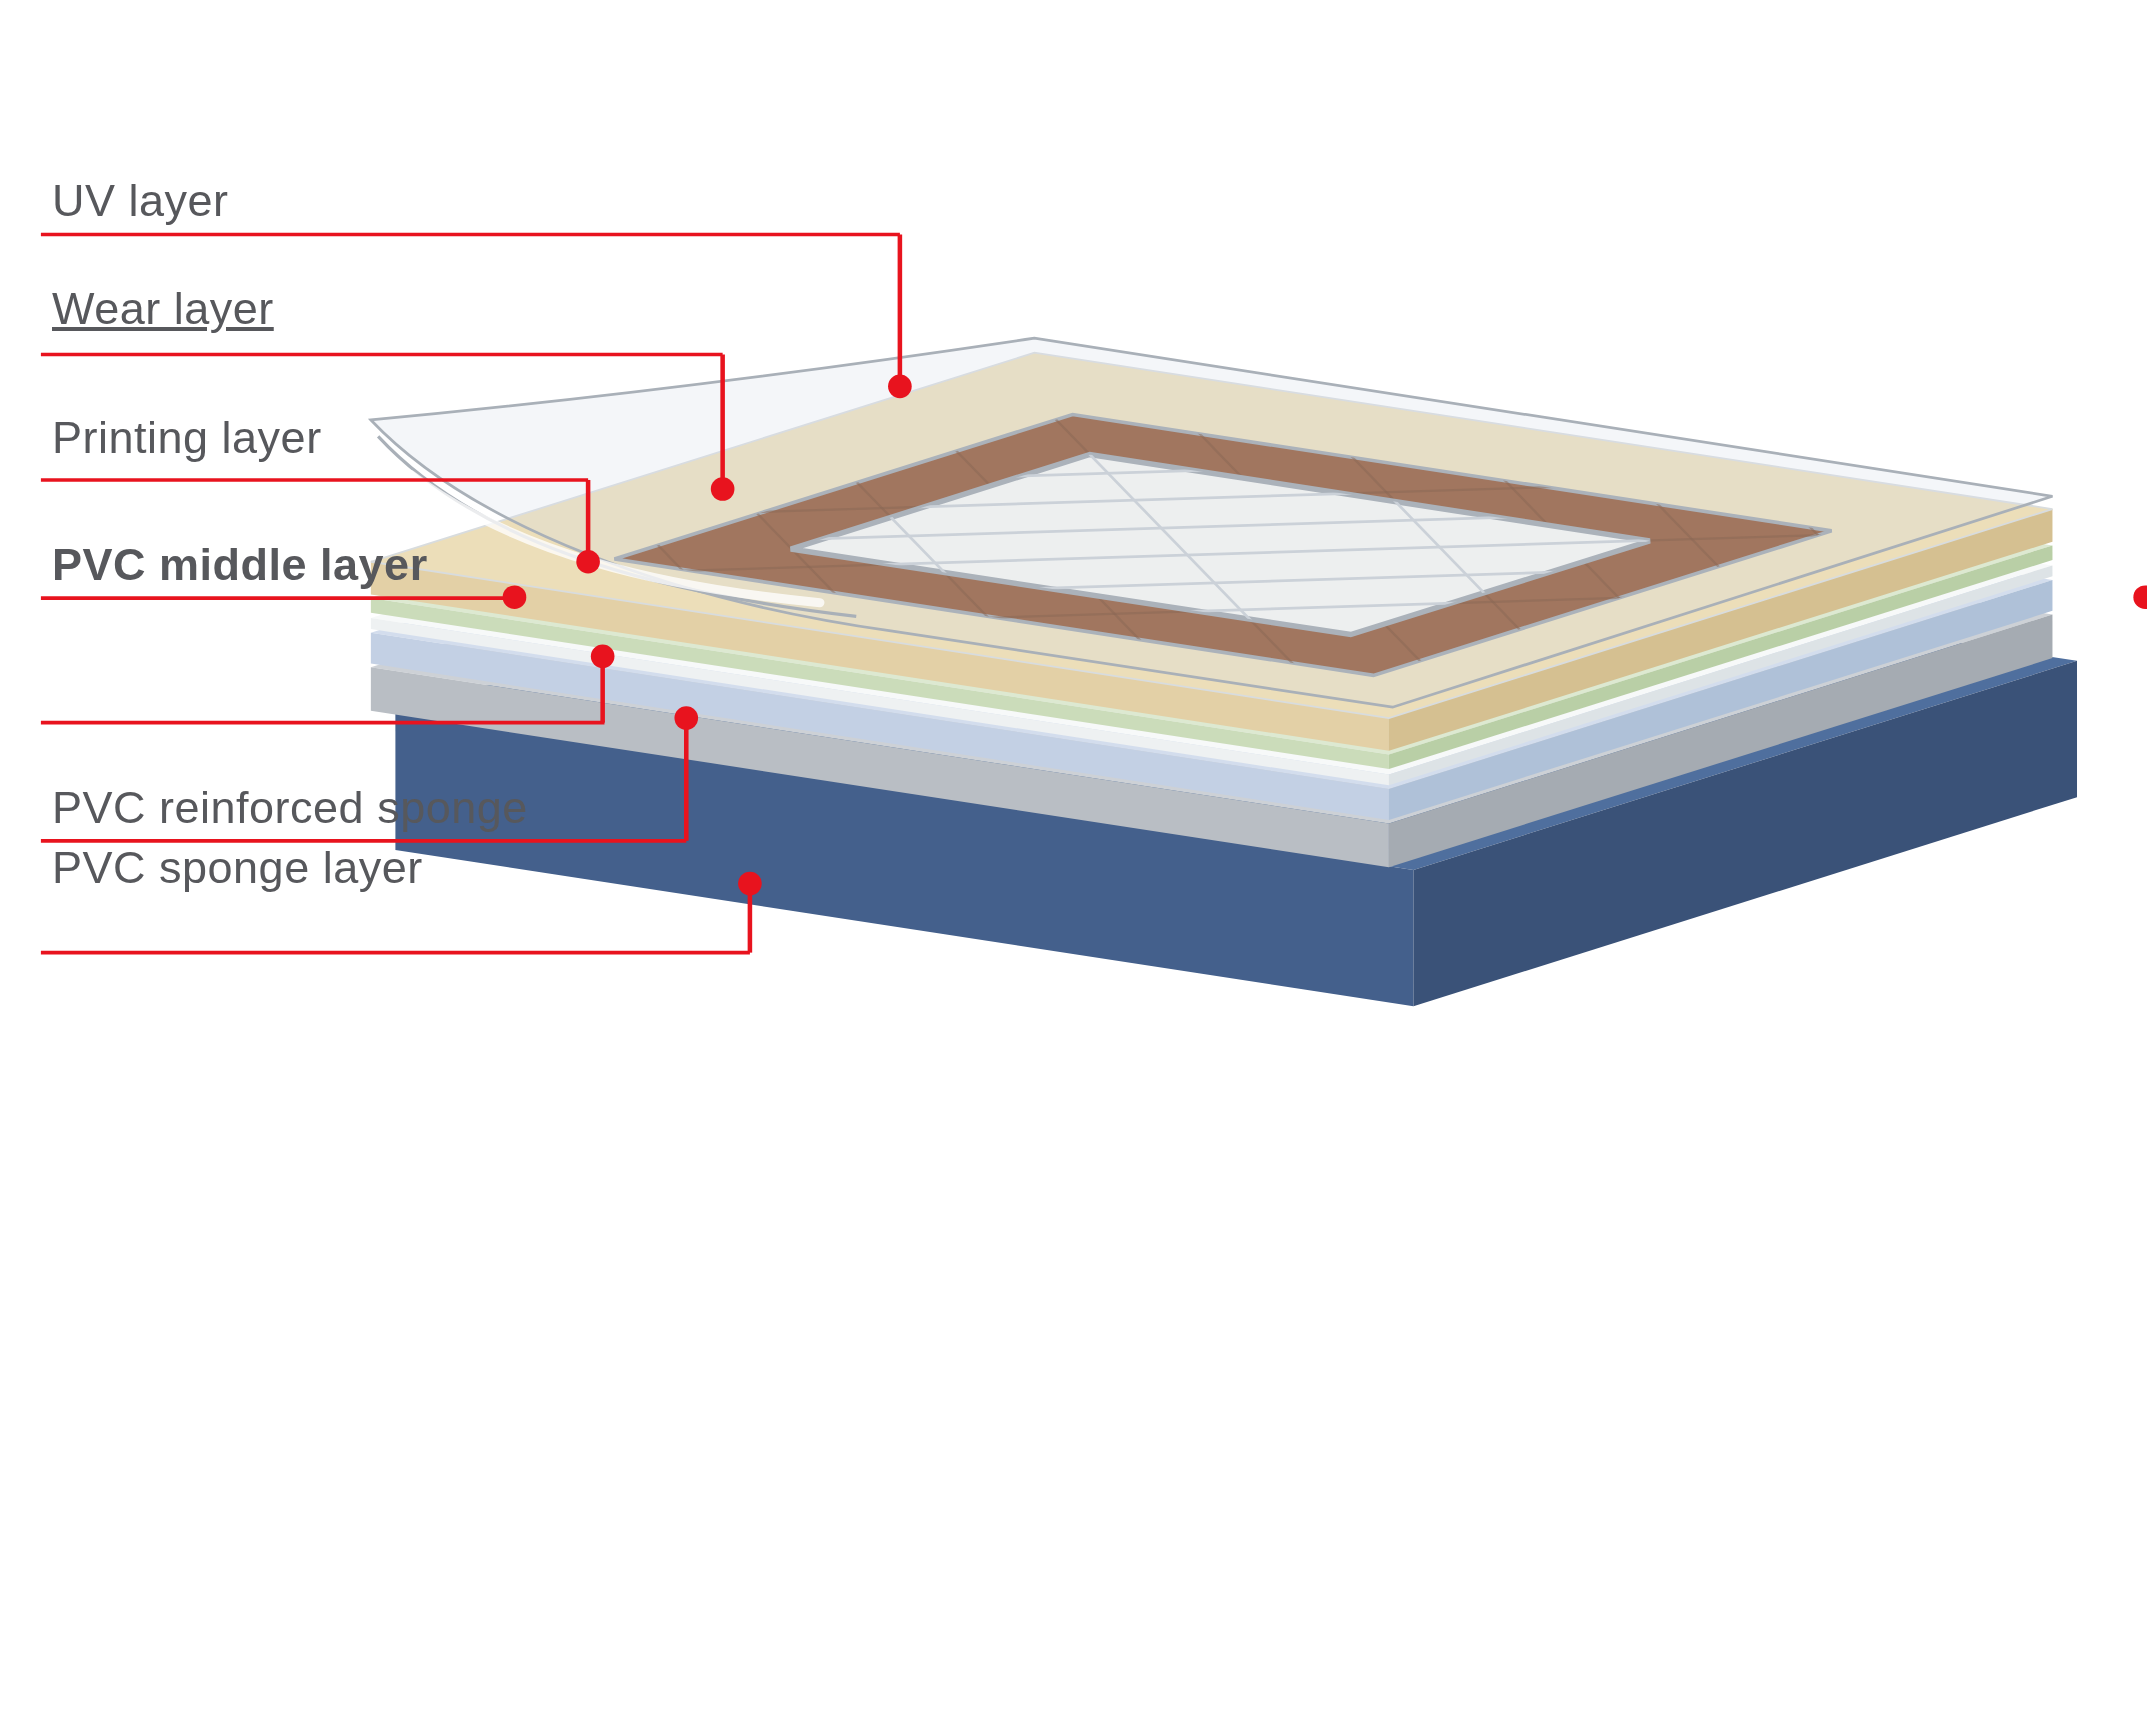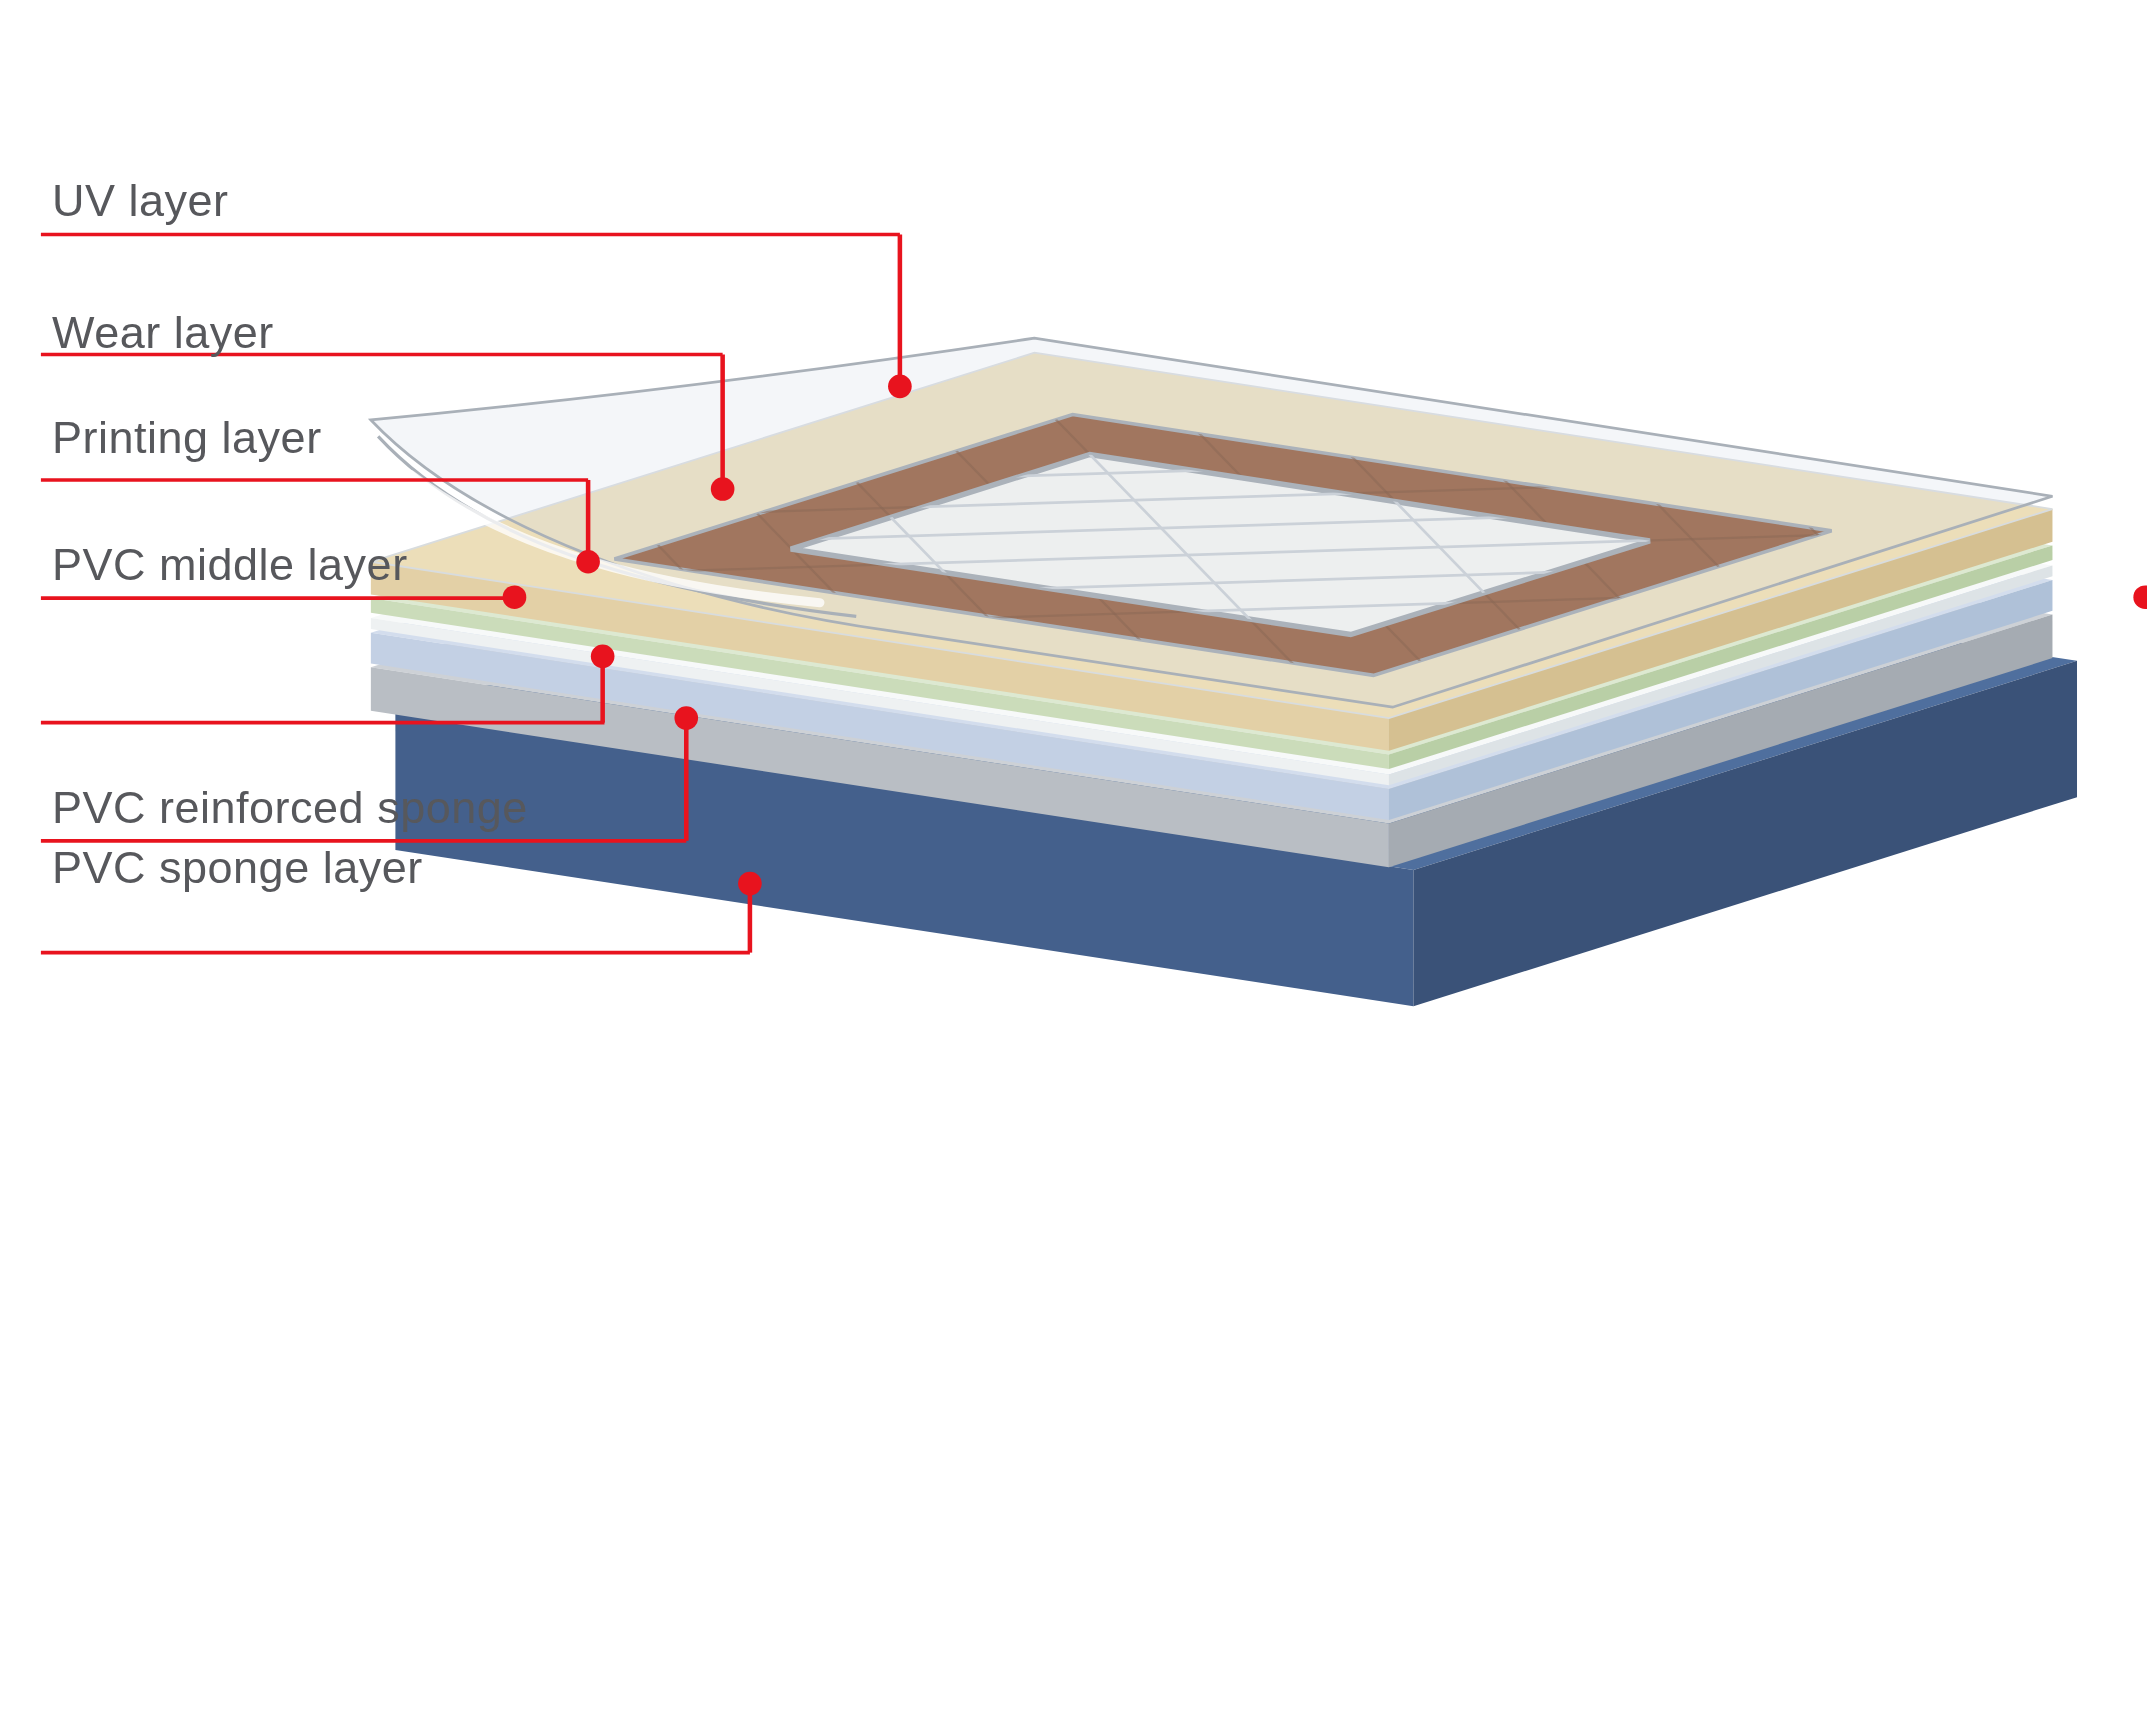--- a/index.html
+++ b/index.html
@@ -176,20 +176,20 @@
       <circle class="dot" cx="647" cy="618" r="13"></circle>
       <circle class="dot" cx="566" cy="657" r="13"></circle>
       <circle class="dot" cx="663" cy="722" r="13"></circle>
       <circle class="dot" cx="755" cy="790" r="13"></circle>
       <circle class="dot" cx="825" cy="972" r="13"></circle>
       <circle class="dot" cx="2360" cy="657" r="13"></circle>
     </g>
   </svg>
 
   <div class="label" style="top:176px;">UV layer</div>
-  <div class="label" style="top:308px;">Wear layer</div>
+  <div class="label" style="top:284px;text-decoration:underline;">Wear layer</div>
   <div class="label" style="top:404px;margin-top:9px;">Printing layer</div>
-  <div class="label" style="top:540px;">PVC middle layer</div>
+  <div class="label" style="top:540px;font-weight:bold;">PVC middle layer</div>
   <div class="label" style="top:783px;">PVC reinforced sponge</div>
   <div class="label" style="top:843px;">PVC sponge layer</div>
 
 </div>
 
 
 </body></html>

